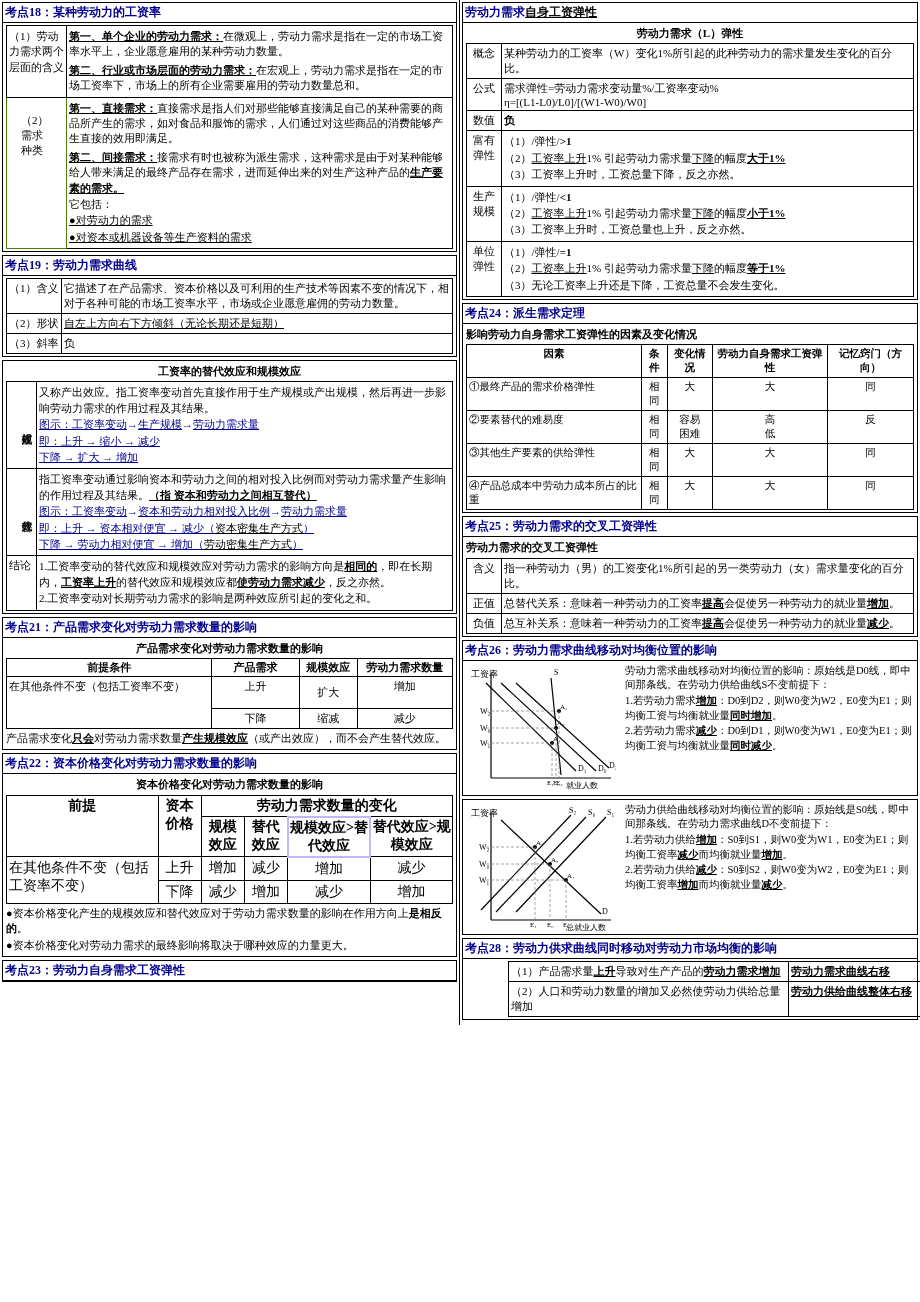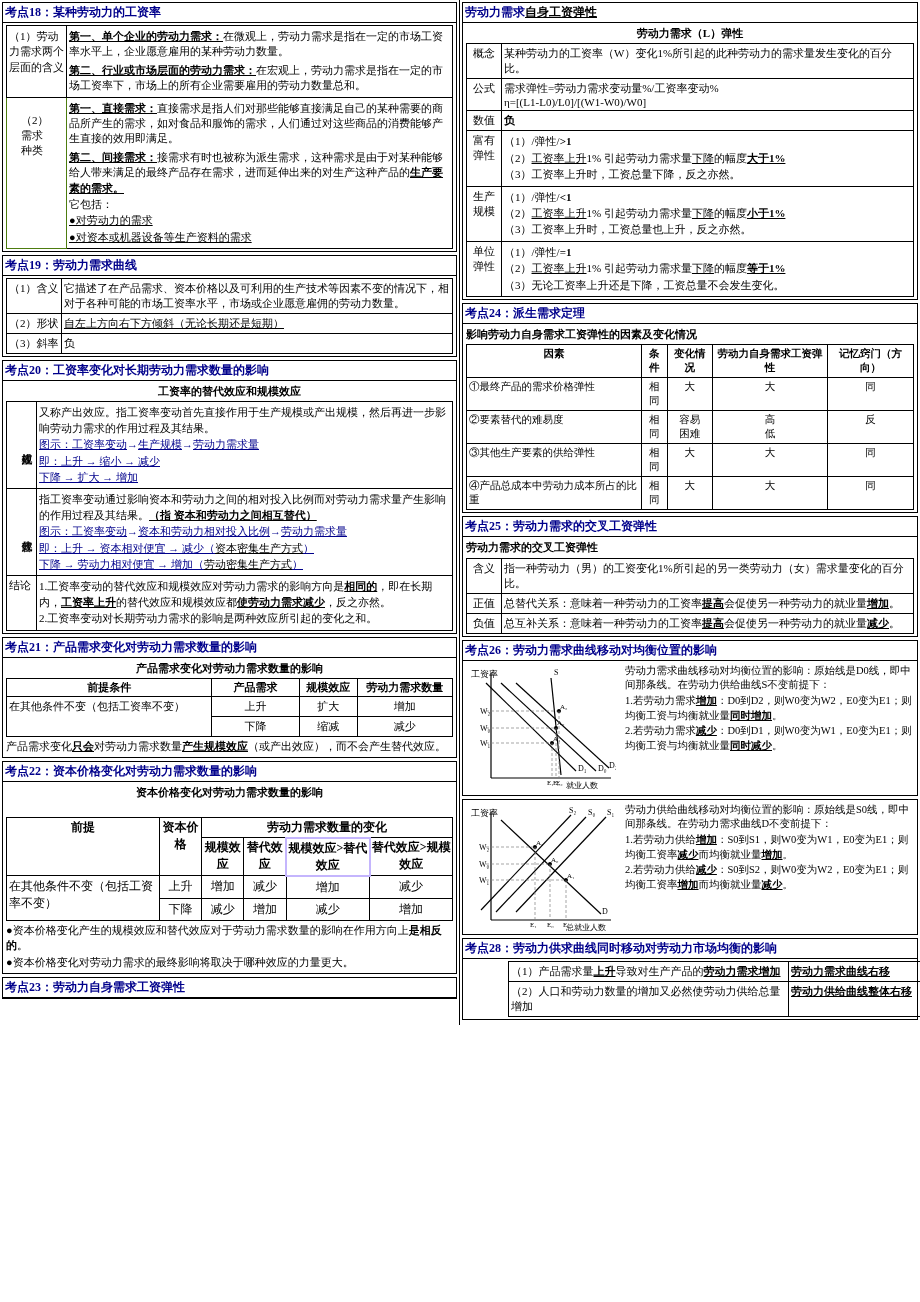--- a/index.html
+++ b/index.html
@@ -130,21 +130,20 @@
           <tr>
             <td style="border:1px solid #000; vertical-align:top; padding:2px;">（3）斜率</td>
             <td style="border:1px solid #000; vertical-align:top; padding:2px;">负</td>
           </tr>
         </tbody>
           </table>
       </div>
     </div>
 
     <div class="section">
-      <div class="section-title">考点20：工资率变化对长期劳动力需求数量的影响</div>
       <div class="section-content">
         <p style="text-align:center; font-weight:bold;">工资率的替代效应和规模效应</p>
         <table style="border-collapse:collapse; width:100%; margin-top:2px;">
           <tbody>
               <tr>
             <td style="border:1px solid #000; width:30px; vertical-align:top; padding:2px; writing-mode:vertical-rl; text-align:center;">规模效应</td>
             <td style="border:1px solid #000; vertical-align:top; padding:2px;">
               <p>又称产出效应。指工资率变动首先直接作用于生产规模或产出规模，然后再进一步影响劳动力需求的作用过程及其结果。</p>
               <p><span class="blue-underline">图示：工资率变动</span><span class="blue">→</span><span class="blue-underline">生产规模</span><span class="blue">→</span><span class="blue-underline">劳动力需求量</span></p>
               <p><span class="blue-underline">即：上升 → 缩小 → 减少</span></p>
@@ -180,39 +179,39 @@
           <tbody>
               <tr>
             <th style="border:1px solid #000; padding:1px 3px;">前提条件</th>
             <th style="border:1px solid #000; padding:1px 16px;">产品需求</th>
             <th style="border:1px solid #000; padding:1px 3px;">规模效应</th>
             <th style="border:1px solid #000; padding:1px 3px;">劳动力需求数量</th>
           </tr>
           <tr>
             <td rowspan="2" style="border:1px solid #000; padding:2px; vertical-align:top;">在其他条件不变（包括工资率不变）</td>
             <td style="border:1px solid #000; padding:2px; text-align:center;">上升</td>
-            <td style="border:1px solid #000; padding:2px; text-align:center;">扩大</td>
+            <td style="border:1px solid #000; padding:8px; text-align:center;">扩大</td>
             <td style="border:1px solid #000; padding:2px; text-align:center;">增加</td>
           </tr>
           <tr>
             <td style="border:1px solid #000; padding:2px; text-align:center;">下降</td>
             <td style="border:1px solid #000; padding:2px; text-align:center;">缩减</td>
             <td style="border:1px solid #000; padding:2px; text-align:center;">减少</td>
           </tr>
         </tbody>
           </table>
         <p style="margin-top:2px;">产品需求变化<span class="red-underline bold">只会</span>对劳动力需求数量<span class="red-underline bold">产生规模效应</span>（或产出效应），而不会产生替代效应。</p>
       </div>
     </div>
 
     <div class="section">
       <div class="section-title">考点22：资本价格变化对劳动力需求数量的影响</div>
       <div class="section-content">
         <p style="text-align:center; font-weight:bold;">资本价格变化对劳动力需求数量的影响</p>
-        <table style="border-collapse:collapse; width:100%; margin-top:16px; font-size:12px;">
+        <table style="border-collapse:collapse; width:100%; margin-top:2px; font-size:14px;">
           <tbody>
               <tr>
             <th style="border:1px solid #000; padding:1px;" rowspan="2">前提</th>
             <th style="border:1px solid #000; padding:1px;" rowspan="2">资本价格</th>
             <th style="border:1px solid #000; padding:1px;" colspan="4">劳动力需求数量的变化</th>
           </tr>
           <tr>
             <th style="border:1px solid #000; padding:1px;">规模效应</th>
             <th style="border:1px solid #000; padding:1px;">替代效应</th>
             <th style="border:2px solid #c4b5fd; padding:1px;">规模效应&gt;替代效应</th>

